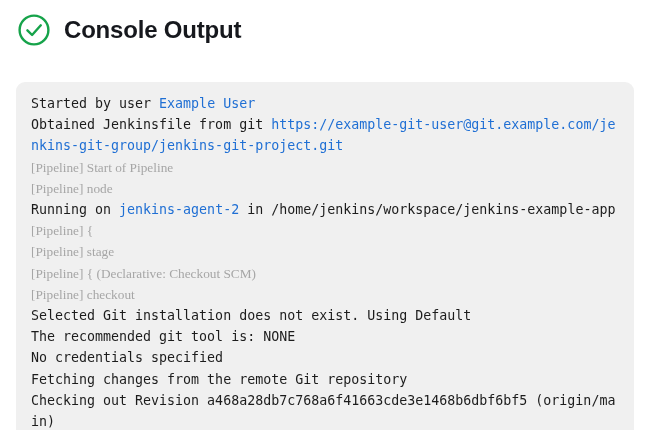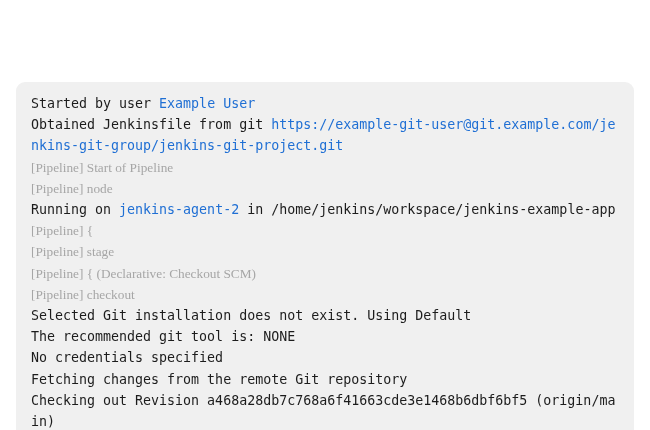--- a/index.html
+++ b/index.html
@@ -75,18 +75,25 @@
   }
   .tok-link {
     color: #1f6fd4;
   }
 </style>
 </head>
 <body>
 
 <div class="page">
 
+  <div class="header">
+    <svg class="status-icon" viewBox="0 0 34 34" xmlns="http://www.w3.org/2000/svg">
+      <circle cx="17" cy="17" r="14.4" fill="none" stroke="#16a34a" stroke-width="2.4"></circle>
+      <path d="M10.4 17.3 L15.1 22.0 L23.8 12.3" fill="none" stroke="#16a34a" stroke-width="2.4" stroke-linecap="round" stroke-linejoin="round"></path>
+    </svg>
+    <div class="page-title">Console Output</div>
+  </div>
 
   <div class="console-panel">
     <div class="console-log"><div class="log-line"><span>Started by user </span><span class="tok-link">Example User</span></div><div class="log-line"><span>Obtained Jenkinsfile from git </span><span class="tok-link">https://example-git-user@git.example.com/jenkins-git-group/jenkins-git-project.git</span></div><div class="log-line muted"><span>[Pipeline] Start of Pipeline</span></div><div class="log-line muted"><span>[Pipeline] node</span></div><div class="log-line"><span>Running on </span><span class="tok-link">jenkins-agent-2</span><span> in /home/jenkins/workspace/jenkins-example-app</span></div><div class="log-line muted"><span>[Pipeline] {</span></div><div class="log-line muted"><span>[Pipeline] stage</span></div><div class="log-line muted"><span>[Pipeline] { (Declarative: Checkout SCM)</span></div><div class="log-line muted"><span>[Pipeline] checkout</span></div><div class="log-line"><span>Selected Git installation does not exist. Using Default</span></div><div class="log-line"><span>The recommended git tool is: NONE</span></div><div class="log-line"><span>No credentials specified</span></div><div class="log-line"><span>Fetching changes from the remote Git repository</span></div><div class="log-line"><span>Checking out Revision a468a28db7c768a6f41663cde3e1468b6dbf6bf5 (origin/main)</span></div></div>
   </div>
 
 </div>
 
 </body></html>

